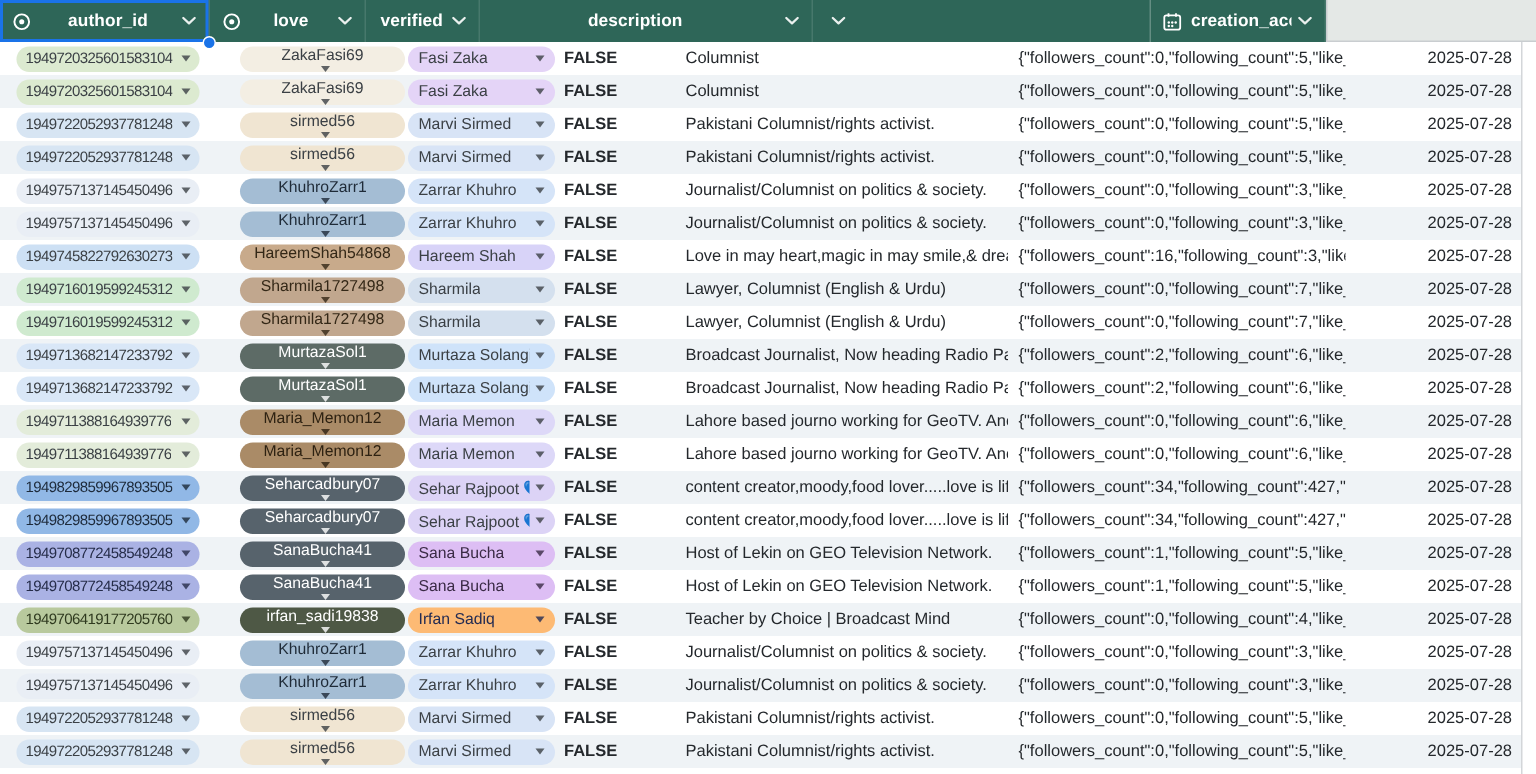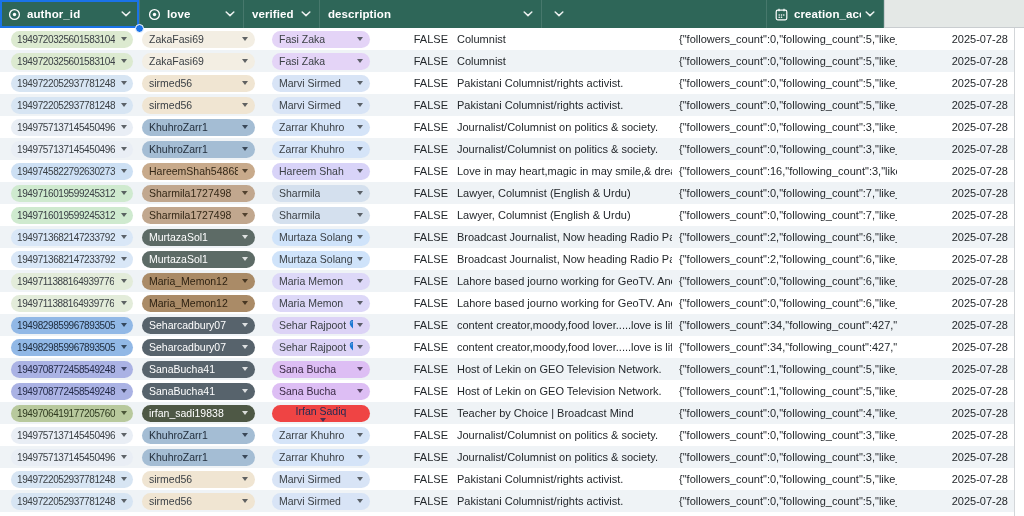--- a/index.html
+++ b/index.html
@@ -13,50 +13,50 @@
   .hcell{
     position:relative;display:flex;align-items:center;
     background:#2e6658;color:#fff;
     font-size:11.5px;font-weight:700;letter-spacing:.1px;
     padding:0 8px;border-right:1px solid rgba(255,255,255,.12);
     cursor:pointer;flex:0 0 auto;
   }
   .hcell:last-child{border-right:none;}
   .hcell.selected{box-shadow:inset 0 0 0 2px #1a73e8;z-index:3;}
   .hicon{display:flex;align-items:center;margin-right:6px;flex:0 0 auto;}
-  .hlabel{flex:1 1 auto;white-space:nowrap;overflow:hidden;}
+  .hlabel{flex:1 1 auto;white-space:nowrap;overflow:hidden;text-align:center;}
   .hchev{display:flex;align-items:center;margin-left:4px;flex:0 0 auto;opacity:.9;}
   .handle{
     position:absolute;right:-5px;bottom:-5px;width:9px;height:9px;border-radius:50%;
     background:#1a73e8;border:1.5px solid #fff;z-index:6;
   }
   .hgutter{flex:1 1 auto;background:#e4e8e6;border-left:1px solid #c9cdd0;border-bottom:1px solid #c9cdd0;}
   
   #body{width:1014px;}
   .row{display:flex;height:22px;align-items:center;background:#ffffff;}
   .row:nth-child(even){background:#eff3f6;}
   .cell{flex:0 0 auto;height:22px;display:flex;align-items:center;overflow:hidden;}
   .cell.txt{font-size:11px;color:#24282c;white-space:nowrap;}
   .cell.txt.left{padding:0 8px 0 7px;justify-content:flex-start;}
-  .cell.txt.center{justify-content:flex-end;padding:0 2px;}
+  .cell.txt.center{justify-content:flex-start;padding:0 2px;font-weight:bold;}
   .cell.txt.right{justify-content:flex-end;padding:0 6px 0 2px;}
   
   .chip{
     display:flex;align-items:center;justify-content:space-between;
     height:17px;border-radius:9px;padding:0 7px;font-size:10.5px;
     white-space:nowrap;overflow:hidden;cursor:pointer;
   }
   .chip .chip-text{overflow:hidden;white-space:nowrap;}
   .chip .tri{
     width:0;height:0;flex:0 0 auto;margin-left:4px;
     border-left:3.5px solid transparent;border-right:3.5px solid transparent;
     border-top:4px solid currentColor;opacity:.8;
   }
   .chip-id{margin-left:11px;width:122px;padding:0 6px;letter-spacing:-.4px;font-size:10px;}
-  .chip-user{margin-left:2px;width:113px;}
+  .chip-user{margin-left:20px;width:113px;flex-direction:column;}
   .chip-name{margin-left:2px;width:98px;}
   
   #right-gutter{
     position:absolute;left:1014px;top:28px;width:10px;height:488px;
     background:#ffffff;border-left:1px solid #d3d6d9;
   }
 </style>
 </head>
 <body>
 
@@ -688,21 +688,21 @@
             <span class="tri"></span>
           </div>
         </div>
         <div class="cell" style="width: 130px;">
           <div class="chip chip-user" style="background: rgb(78, 88, 69); color: rgb(255, 255, 255);">
             <span class="chip-text">irfan_sadi19838</span>
             <span class="tri"></span>
           </div>
         </div>
         <div class="cell" style="width: 104px;">
-          <div class="chip chip-name" style="background: #ef4444; color: rgb(35, 43, 82); flex-direction: column;">
+          <div class="chip chip-name" style="background: #fdba74; color: rgb(35, 43, 82);">
             <span class="chip-text">Irfan Sadiq</span>
             <span class="tri"></span>
           </div>
         </div>
         <div class="cell txt center" style="width: 76px;">
           <span>FALSE</span>
         </div>
         <div class="cell txt left" style="width: 222px;">
           <span>Teacher by Choice | Broadcast Mind</span>
         </div>

